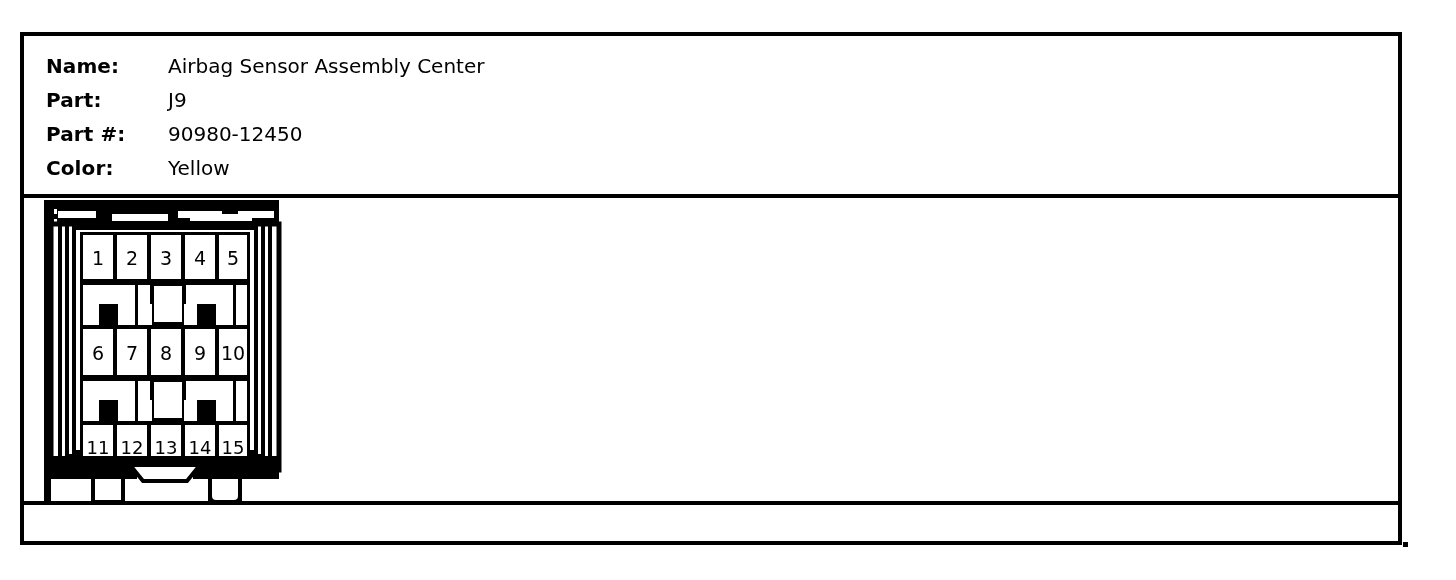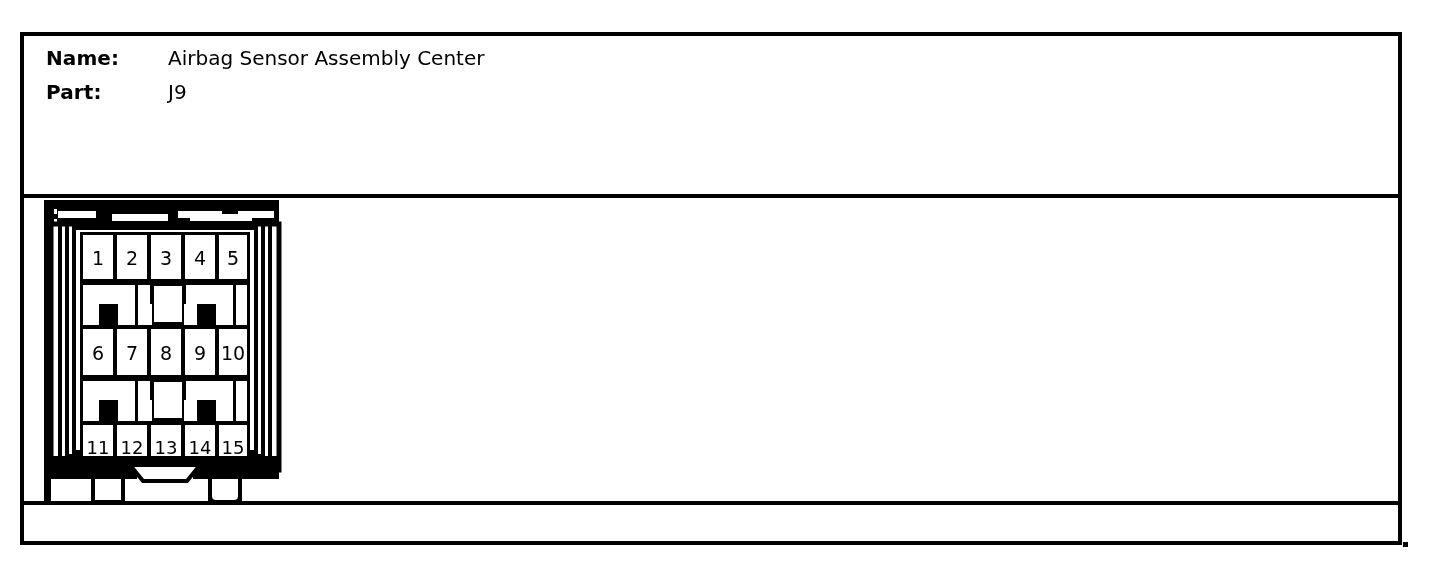--- a/index.html
+++ b/index.html
@@ -48,20 +48,21 @@
     width: 122px;
     flex: 0 0 122px;
     font-weight: bold;
     font-size: 20px;
     letter-spacing: 0.1px;
     white-space: nowrap;
   }
   .info-value {
     font-size: 20px;
     white-space: nowrap;
+    margin-top: 8px;
   }
 
   
   #diagram-panel {
     position: absolute;
     left: 0;
     top: 162px;
     width: 100%;
     height: 307px;
     box-sizing: border-box;
@@ -105,21 +106,29 @@
     <div class="info-row">
       <div class="info-label">Name:</div>
       <div class="info-value">Airbag Sensor Assembly Center</div>
     </div>
 
     <div class="info-row">
       <div class="info-label">Part:</div>
       <div class="info-value">J9</div>
     </div>
 
-
+    <div class="info-row">
+      <div class="info-label">Part #:</div>
+      <div class="info-value">90980-12450</div>
+    </div>
+
+    <div class="info-row">
+      <div class="info-label">Color:</div>
+      <div class="info-value">Yellow</div>
+    </div>
 
   </div>
 
   <div id="diagram-panel">
 
     <svg id="connector-svg" width="262" height="307" viewBox="0 0 262 307">
 
       <rect x="2" y="2" width="7" height="296" fill="#000"></rect>
 
       <rect x="2" y="2" width="235" height="8" fill="#000"></rect>

